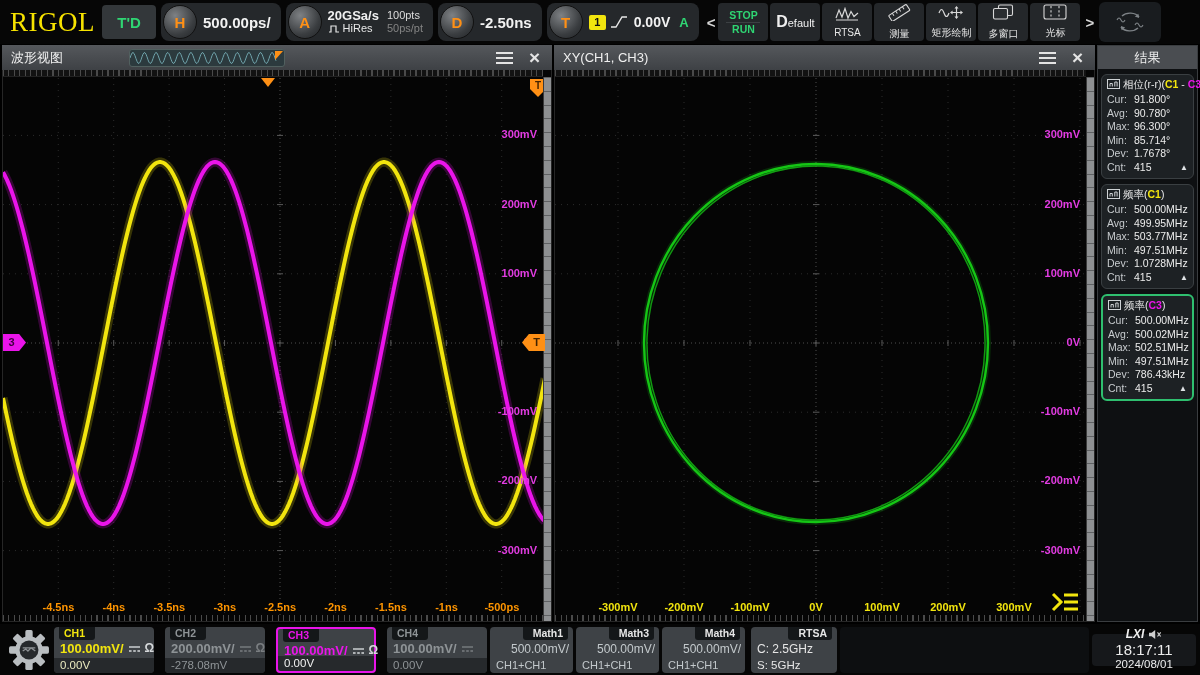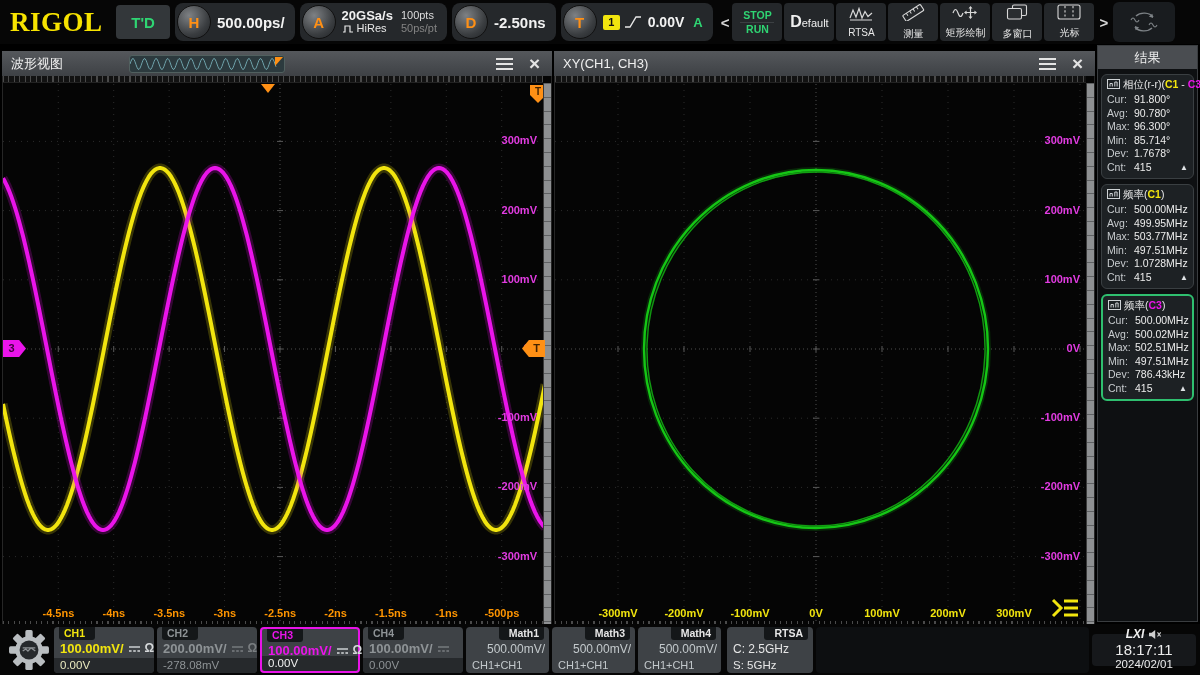--- a/index.html
+++ b/index.html
@@ -1,21 +1,21 @@
 <!DOCTYPE html>
 <html><head>
 <meta charset="utf-8">
 <style>
   * { margin:0; padding:0; box-sizing:border-box; }
   body { background:#000; font-family:"Liberation Sans", sans-serif; }
   .screen { position:relative; width:1200px; height:675px; background:#000; overflow:hidden; }
 
   
   .topbar { position:absolute; top:0; left:0; width:1200px; height:44px; background:#060606; display:flex; align-items:center; }
-  .logo { width:116px; font-family:"Liberation Serif", serif; font-weight:bold; font-size:27px; color:#f7e300; padding-left:10px; letter-spacing:0.5px; }
+  .logo { width:102px; font-family:"Liberation Serif", serif; font-weight:normal; font-size:27px; color:#f7e300; padding-left:10px; letter-spacing:0.5px; }
   .trig-status { width:54px; height:34px; background:#33373a; border-radius:4px; color:#2fd573; font-weight:bold; font-size:15px; display:flex; align-items:center; justify-content:center; margin-right:5px; }
   .pill { height:38px; background:#25282b; border-radius:8px; display:flex; align-items:center; padding-right:10px; margin-right:5px; }
   .knob { width:34px; height:34px; border-radius:50%; margin:0 6px 0 2px; background:radial-gradient(circle at 35% 30%, #7e8184, #3a3d40 62%, #202326); border:1px solid #111; color:#ff9015; font-weight:bold; font-size:15px; display:flex; align-items:center; justify-content:center; flex:none; }
   .pill-val { color:#f2f2f2; font-size:15px; font-weight:bold; white-space:nowrap; }
   .acq-col1 { display:flex; flex-direction:column; line-height:13px; margin-right:8px; }
   .acq-rate { color:#f0f0f0; font-size:13px; font-weight:bold; }
   .acq-mode { display:flex; align-items:center; gap:3px; color:#e8e8e8; font-size:11px; }
   .acq-col2 { display:flex; flex-direction:column; line-height:13px; }
   .acq-pts { color:#dcdcdc; font-size:11px; }
   .acq-res { color:#848484; font-size:11px; }
@@ -27,21 +27,21 @@
   .tbtn { width:50px; height:38px; background:#24272a; border-radius:4px; margin-right:2px; display:flex; flex-direction:column; align-items:center; justify-content:center; gap:2px; cursor:pointer; }
   .tbtn .blabel { color:#e8e8e8; font-size:10px; white-space:nowrap; }
   .runstop { display:flex; flex-direction:column; align-items:center; width:100%; }
   .runstop span { color:#2fd573; font-size:10.5px; font-weight:bold; line-height:13px; }
   .runstop .divider { width:34px; height:1px; background:#3c4043; }
   .default-label { color:#efefef; font-size:11px; }
   .default-label b { font-size:16px; }
   .swapbtn { width:62px; height:40px; background:#191c1f; border-radius:6px; margin-left:2px; display:flex; align-items:center; justify-content:center; }
 
   
-  .view { position:absolute; top:51px; height:577px; background:#000; }
+  .view { position:absolute; top:45px; height:577px; background:#000; }
   .vhead { height:25px; background:linear-gradient(#55585c,#3e4145); display:flex; align-items:center; }
   .vtitle { color:#f0f0f0; font-size:13px; padding-left:9px; flex:none; }
   .preview { position:relative; width:156px; height:18px; background:#2c3a3e; border:1px solid #51605f; border-radius:3px; margin-left:66px; }
   .vhead-sp { flex:1; }
   .vhead-icons { display:flex; align-items:center; gap:16px; margin-right:12px; }
   .hamb { display:flex; flex-direction:column; gap:3px; }
   .hamb i { display:block; width:17px; height:2px; background:#e4e4e4; }
   .closex { color:#e4e4e4; font-size:19px; font-weight:bold; line-height:18px; }
   .vbody { position:relative; height:552px; background:#050505; border:1px solid #262626; border-top:none; overflow:hidden; }
   .ruler-top { position:absolute; top:0; left:0; right:8px; height:7px; background:#121212; background-image:repeating-linear-gradient(90deg,#4a4a4a 0 1px,transparent 1px 5.5px); border-bottom:1px solid #222; }
@@ -482,21 +482,21 @@
             <rect x="16.5" y="1" width="7" height="8" rx="1.5" transform="rotate(45 20 20)"></rect>
             <rect x="16.5" y="31" width="7" height="8" rx="1.5" transform="rotate(45 20 20)"></rect>
             <rect x="1" y="16.5" width="8" height="7" rx="1.5" transform="rotate(45 20 20)"></rect>
             <rect x="31" y="16.5" width="8" height="7" rx="1.5" transform="rotate(45 20 20)"></rect>
           </g>
         </g>
         <circle cx="20" cy="20" r="9" fill="#26292c"></circle>
         <path d="M14 18 h12 M14 21 l3-2 2 2 3-3 4 3" stroke="#8d9194" fill="none" stroke-width="1.2"></path>
       </svg>
     </div>
-    <div id="chBlocks" style="display:flex;">
+    <div id="chBlocks" style="display:flex;gap:8px;">
         <div class="block chblock">
           <div class="btab" style="color: rgb(242, 229, 14);">CH1</div>
           <div class="bline1">
             <span style="color: rgb(242, 229, 14);">100.00mV/</span>
             <span><svg width="13" height="9" viewBox="0 0 13 9">
                 <path d="M1 3 h11" stroke="#d6d9db" stroke-width="1.4"></path>
                 <path d="M1 7 h2.6 M5.2 7 h2.6 M9.4 7 h2.6" stroke="#d6d9db" stroke-width="1.4"></path>
               </svg></span>
             <span class="ohm" style="color: rgb(214, 217, 219);">Ω</span>
           </div>
@@ -563,16 +563,16 @@
     <div class="bb-spacer"></div>
     <div class="clock">
       <div class="lxi-row">
         <span class="lxi">LXI</span>
         <svg width="14" height="11" viewBox="0 0 14 11">
             <path d="M1 3.8 h2.6 L7.2 1 v9 L3.6 7.2 H1z" fill="#cfcfcf"></path>
             <path d="M9.5 3.3 l3.2 4.2 M12.7 3.3 l-3.2 4.2" stroke="#cfcfcf" stroke-width="1.2"></path>
           </svg>
       </div>
       <div class="clk-time">18:17:11</div>
-      <div class="clk-date">2024/02/01</div>
+      <div class="clk-date">2024/08/01</div>
     </div>
   </div>
 </div>
 
 </body></html>

